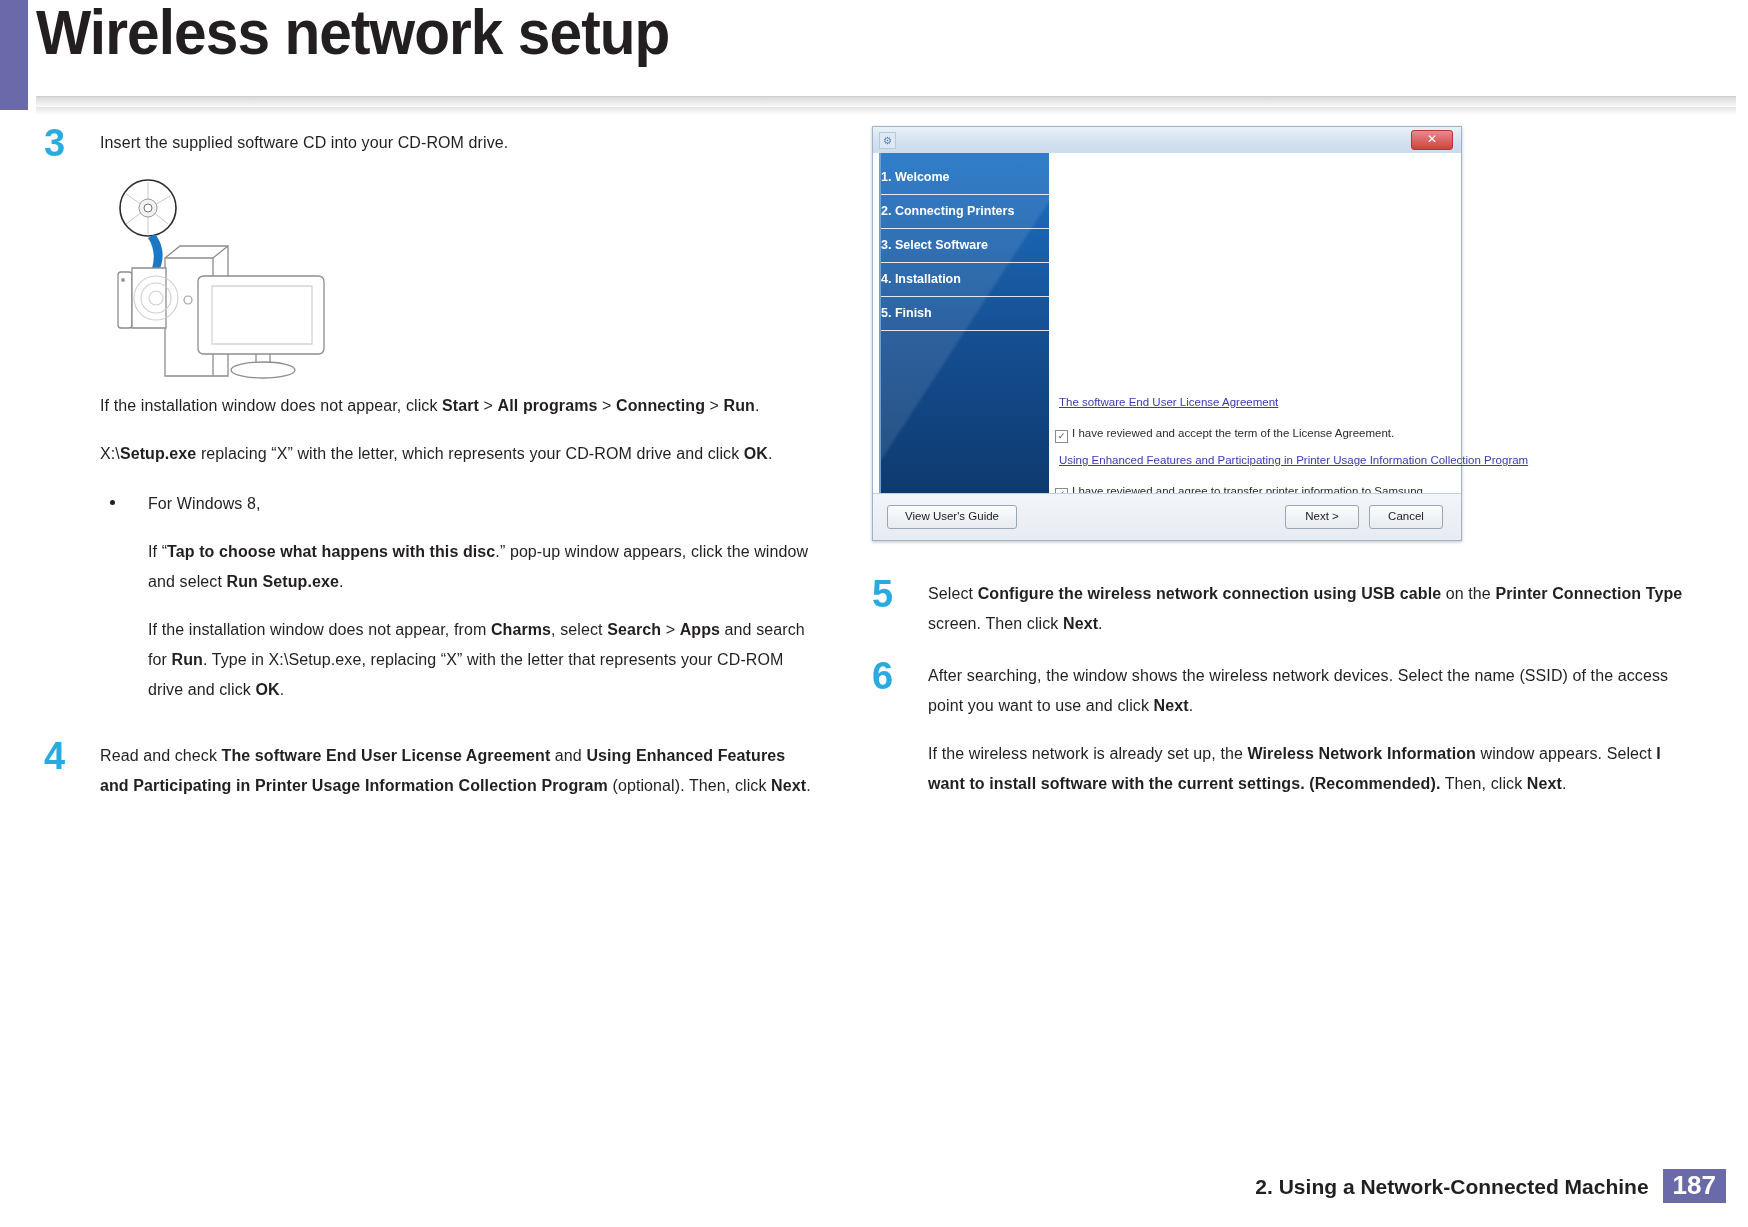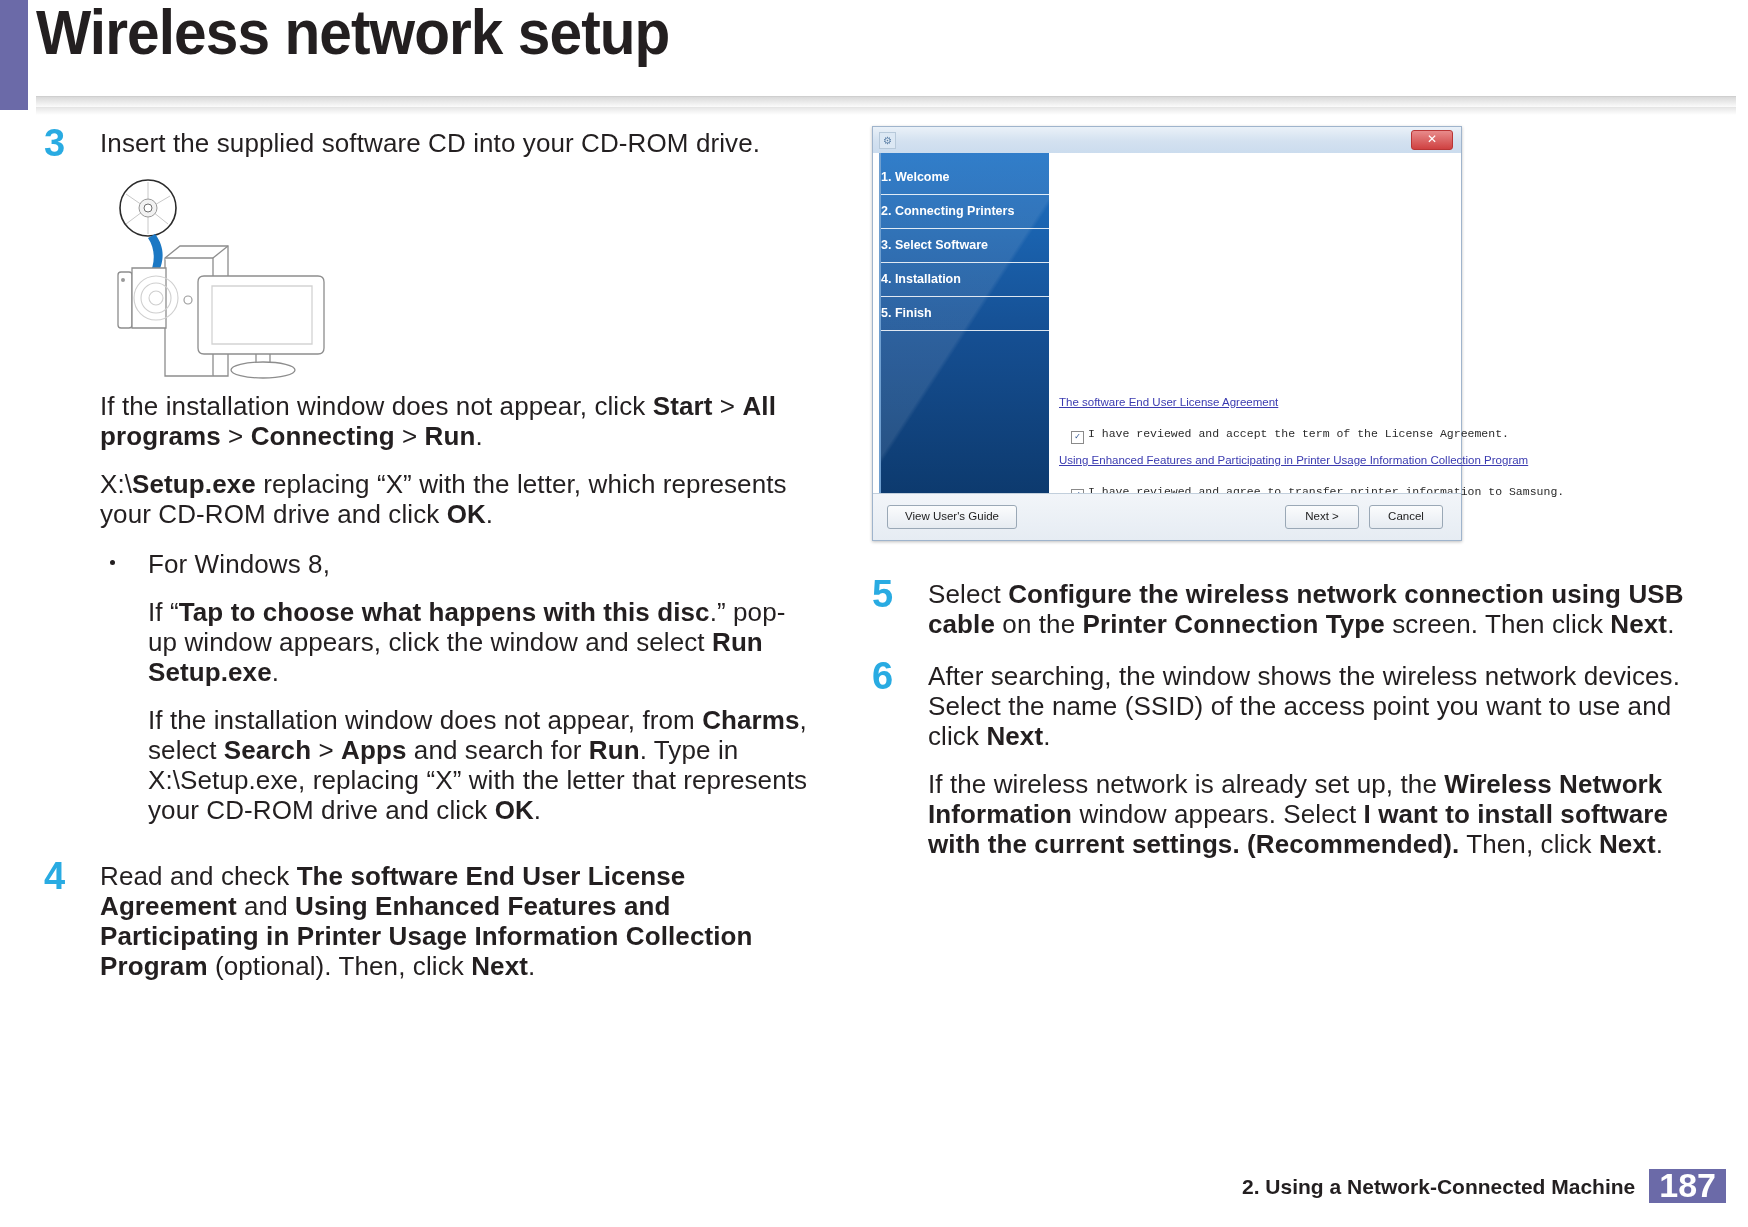--- a/index.html
+++ b/index.html
@@ -44,21 +44,21 @@
 
   
   .step { position:relative; padding-left:56px; margin-top:10px; }
   .step-num {
     position:absolute; left:0; top:-4px;
     font-size:38px; font-weight:bold; color:#29abe2;
     font-family:"Liberation Sans Narrow","Liberation Sans", sans-serif;
     line-height:1;
   }
   .txt {
-    font-size:26px; line-height:30px; color:#231f20;
+    font-size:16px; line-height:30px; color:#231f20;
     font-family:"Liberation Sans Narrow","Liberation Sans", sans-serif;
     letter-spacing:0.1px;
   }
   .txt b { font-weight:bold; }
   .para { margin:0 0 18px 0; }
 
   
   .bullet { position:relative; padding-left:48px; margin-top:20px; }
   .bullet .dot {
     position:absolute; left:10px; top:11px;
@@ -125,23 +125,23 @@
     font-family:"Liberation Sans", sans-serif;
   }
   .shot-link{
     position:absolute; left:6px;
     font-size:11.5px; color:#3b3bb0; text-decoration:underline;
     font-family:"Liberation Sans", sans-serif; white-space:nowrap;
   }
   .shot-link.l1{ top:243px; }
   .shot-link.l2{ top:301px; }
   .shot-check{
-    position:absolute; left:18px;
+    position:absolute; left:2px;
     font-size:11.5px; color:#2b2b2b;
-    font-family:Liberation Mono, monospace; white-space:nowrap;
+    font-family:Liberation Sans, sans-serif; white-space:nowrap;
   }
   .shot-check.c1{ top:274px; }
   .shot-check.c2{ top:332px; }
   .cbox{
     display:inline-block; width:11px; height:11px; margin-right:4px;
     background:#fff; border:1px solid #8a8a8a; position:relative; top:2px;
     font-size:9px; line-height:10px; text-align:center; color:#2b4f8a;
   }
   .shot-footer{
     position:absolute; left:0; right:0; bottom:0; height:46px;
@@ -168,21 +168,21 @@
     position:absolute; right:22px; bottom:0;
     display:flex; align-items:flex-end;
   }
   .footer-text{
     font-size:21px; font-weight:bold; color:#231f20;
     font-family:"Liberation Sans Narrow","Liberation Sans", sans-serif;
     padding-bottom:4px; padding-right:14px;
   }
   .footer-page{
     background:#6b6aa8; color:#ffffff;
-    font-size:34px; font-weight:bold;
+    font-size:26px; font-weight:bold;
     font-family:"Liberation Sans Narrow","Liberation Sans", sans-serif;
     padding:1px 10px 3px 10px;
     line-height:30px;
   }
 </style>
 </head>
 <body>
 
 <div class="header">
   <div class="header-accent"></div>

